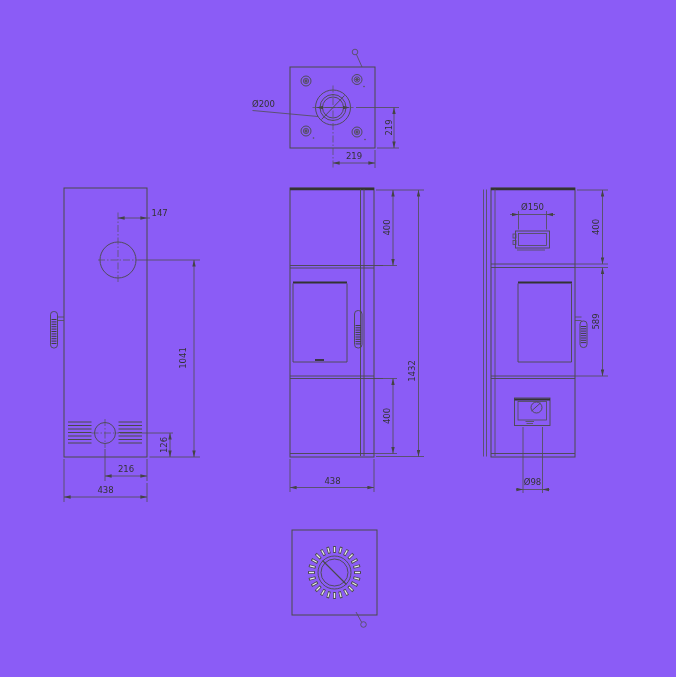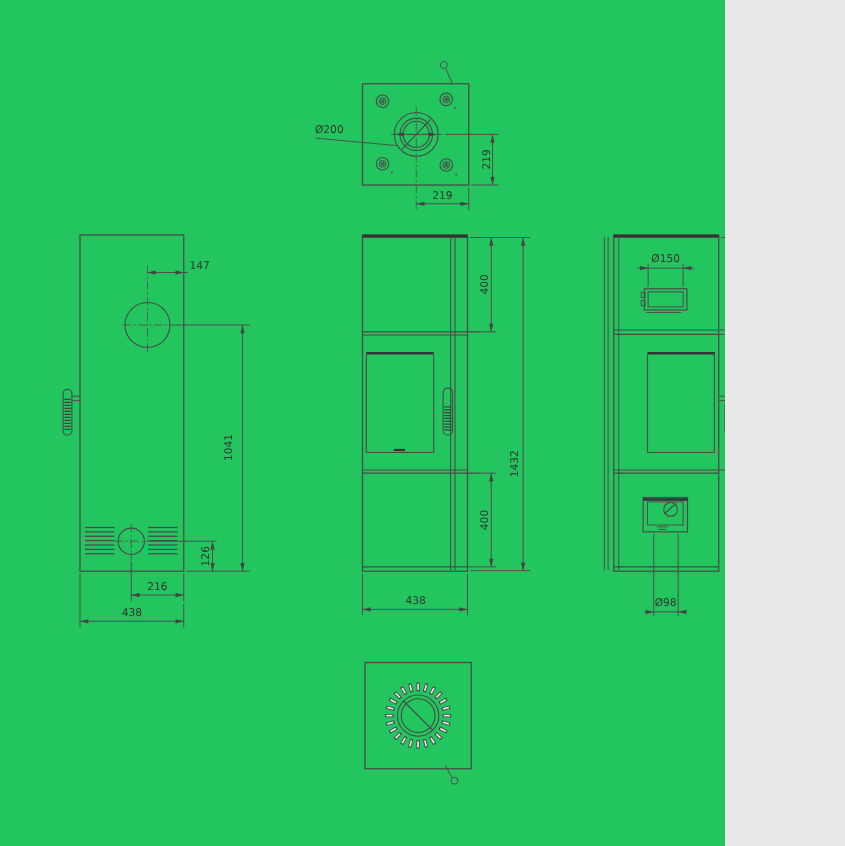--- a/index.html
+++ b/index.html
@@ -1,17 +1,17 @@
 <!DOCTYPE html>
 <html><head>
 <meta charset="utf-8">
 <style>
   html,body{margin:0;padding:0;}
   body{background:#e9e9e9;font-family:"DejaVu Sans",sans-serif;}
-  .stage{position:relative;width:580px;height:677px;background:#22c55e;overflow:hidden;text-align:center;}
+  .stage{position:relative;width:676px;height:677px;background:#8b5cf6;overflow:hidden;text-align:center;}
   svg{display:block;}
   .ln{stroke:#4a4a4a;stroke-width:1;fill:none;stroke-linecap:square;}
   .lw08{stroke:#4f4f4f;stroke-width:0.8;fill:none;}
   .lw09{stroke:#4a4a4a;stroke-width:0.9;fill:none;}
   .thick{stroke:#333;stroke-width:2.3;fill:none;}
   .thick2{stroke:#333;stroke-width:2;fill:none;}
   .dim{stroke:#4f4f4f;stroke-width:0.8;fill:none;}
   .cl{stroke:#555;stroke-width:0.7;fill:none;stroke-dasharray:7 2 1.5 2;}
   .dot{fill:#555;stroke:none;}
   text{font:8.5px "DejaVu Sans",sans-serif;fill:#333;}

